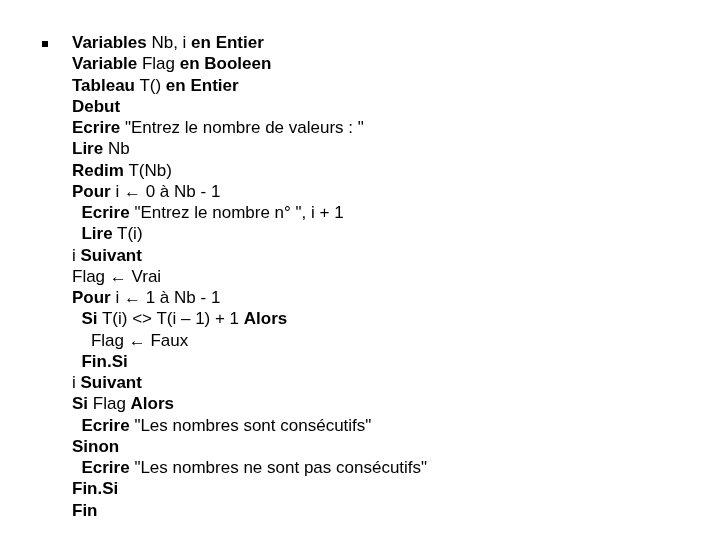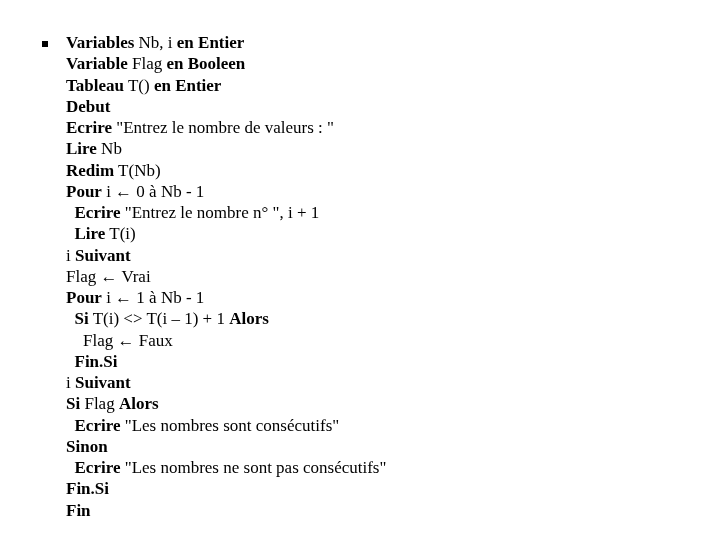--- a/index.html
+++ b/index.html
@@ -22,23 +22,22 @@
   }
   .bullet {
     position: absolute;
     left: 42px;
     top: 41px;
     width: 6px;
     height: 6px;
     background: #000000;
   }
   .content {
-    margin-left: 24px;
+    margin-left: 30px;
     white-space: pre;
-    font-family: Liberation Serif, serif;
   }
   .content div {
     min-height: 1.25em;
   }
   b { font-weight: bold; }
 </style>
 </head>
 <body>
 
 <div class="slide">

